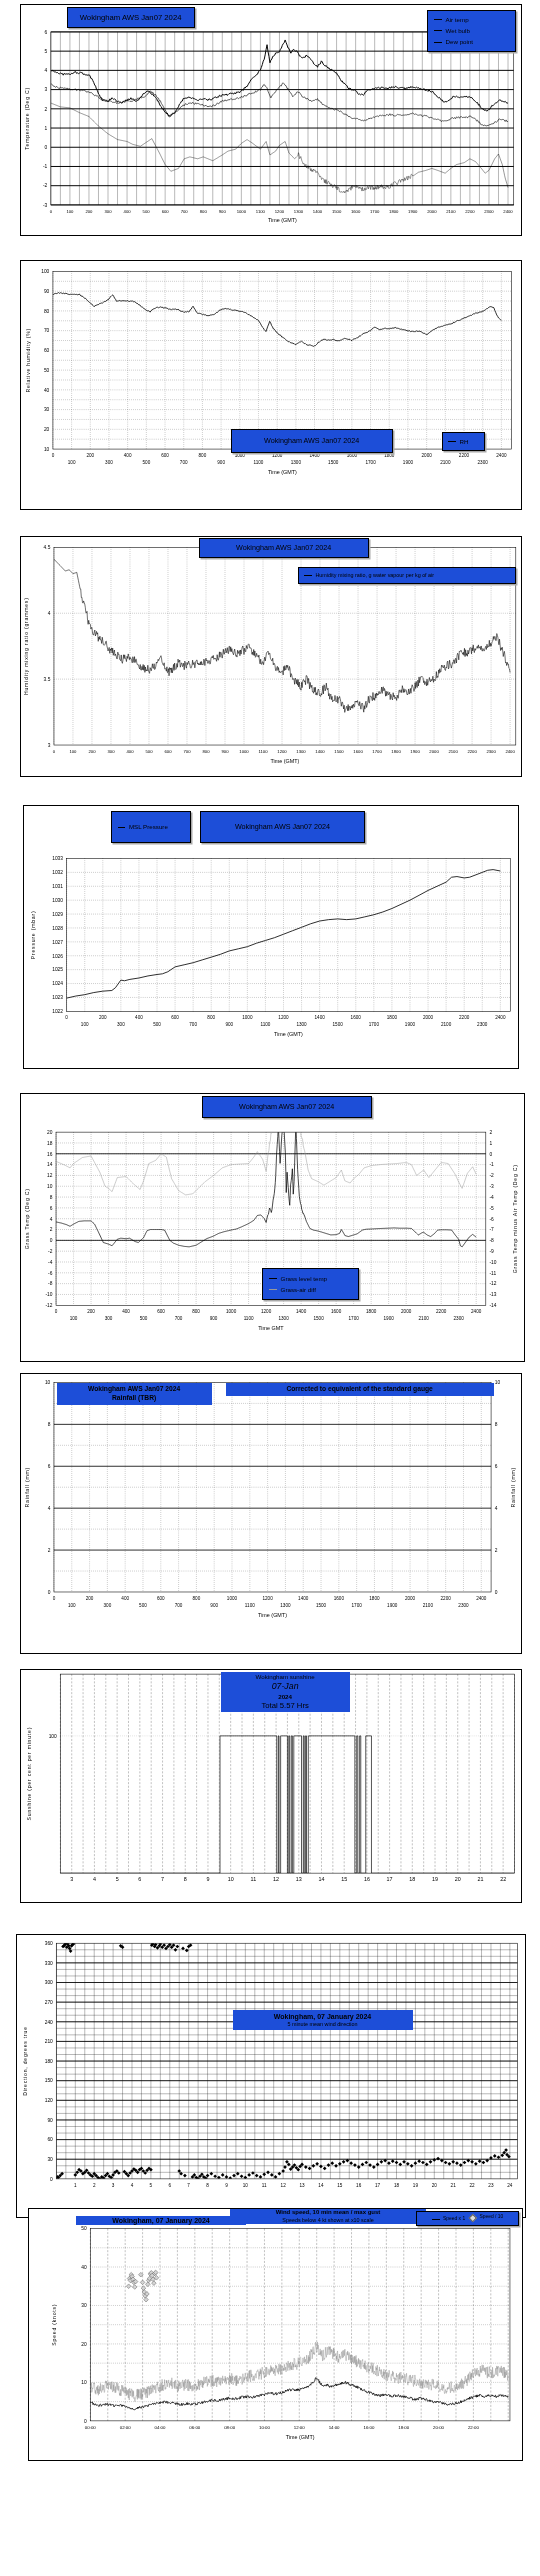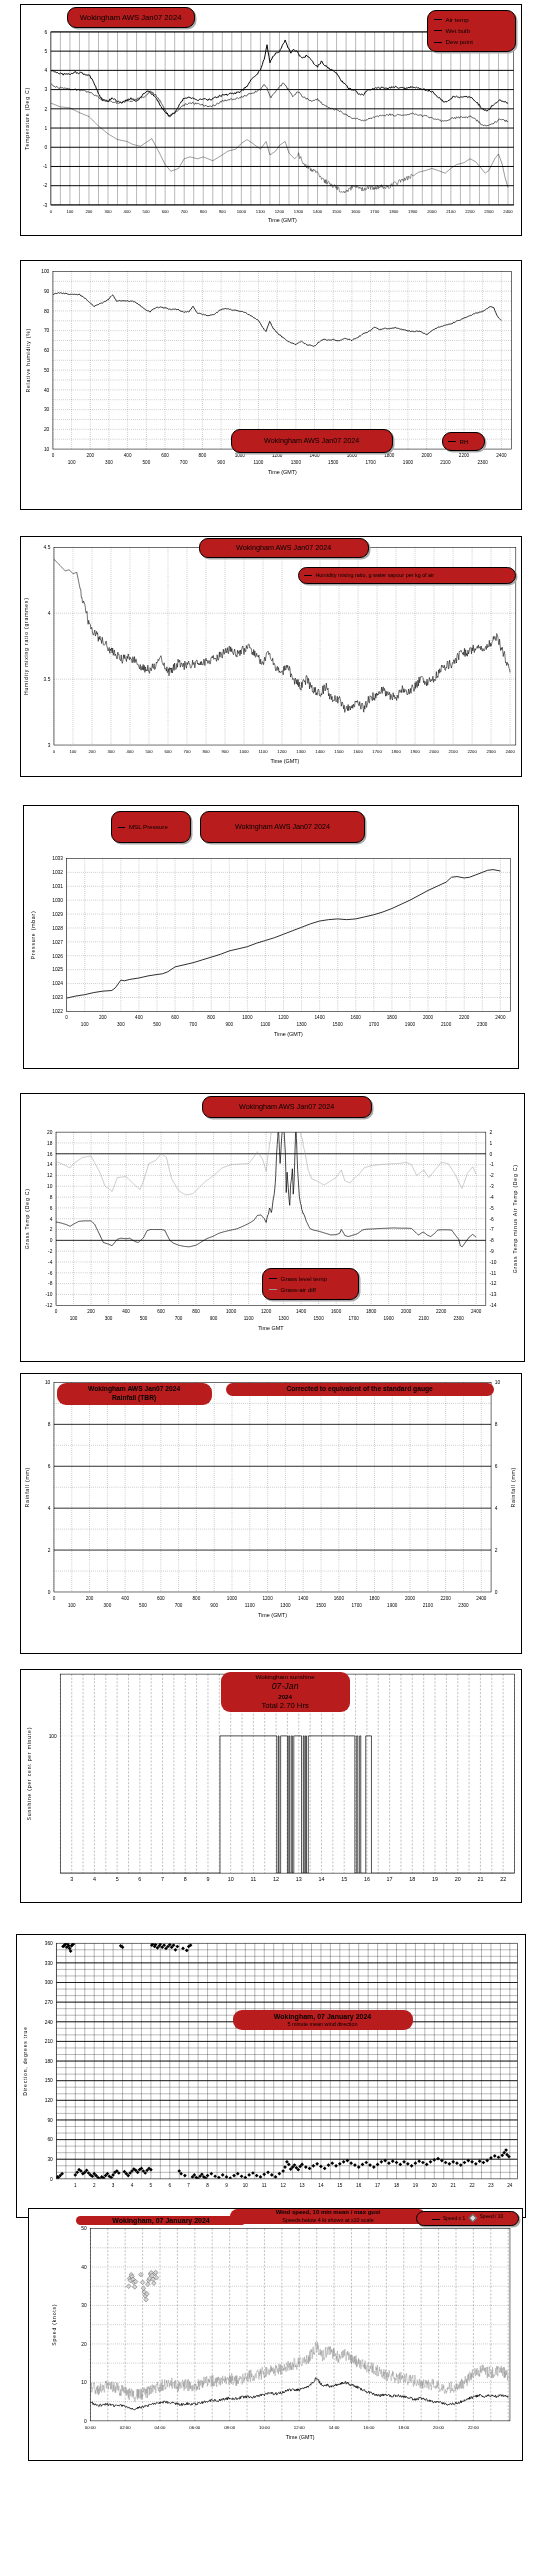--- a/index.html
+++ b/index.html
@@ -7,21 +7,21 @@
   .panel{position:absolute;background:#fff;border:0.5px solid #000;box-sizing:border-box;}
   .panel svg{position:absolute;left:0;top:0;}
   svg text{font-family:"Liberation Sans",sans-serif;fill:#000;}
   .pborder{fill:none;stroke:#000;stroke-width:1.1;}
   .g-thin{stroke:#000;stroke-width:0.55;}
   .g-med{stroke:#000;stroke-width:1.6;}
   .g-thick{stroke:#000;stroke-width:1.9;}
   .g-dot{stroke:#333;stroke-width:0.9;stroke-dasharray:1 3;}
   .g-dotg{stroke:#999;stroke-width:1;stroke-dasharray:1 3;}
   .g-dash{stroke:#555;stroke-width:0.7;stroke-dasharray:4 3;}
-  .cbox{position:absolute;background:#b91c1c;text-align:center;line-height:1.3;color:#000;box-sizing:border-box;border-radius:9px;}
+  .cbox{position:absolute;background:#1d4ed8;text-align:center;line-height:1.3;color:#000;box-sizing:border-box;}
   .cbox.framed{border:0.5px solid #000;box-shadow:1.5px 1.5px 0 #a9a9a9;}
   .lg-entry{display:flex;align-items:center;gap:3.6px;padding:1.5px 4.6px;text-align:left;}
   .lg-entry.inline{display:inline-flex;padding:1px 2.6px;}
   .sym-line{display:inline-block;width:7.7px;height:0;border-top:1px solid #000;flex:none;}
   .sym-diamond{display:inline-block;width:3.6px;height:3.6px;background:#ddd;border:0.5px solid #555;transform:rotate(45deg);flex:none;}
 </style>
 </head>
 <body>
 
 <div id="page">
@@ -713,21 +713,21 @@
         <text x="804.4749999999999" y="410" text-anchor="middle" font-size="10.5">19</text>
         <text x="848.625" y="410" text-anchor="middle" font-size="10.5">20</text>
         <text x="892.7750000000001" y="410" text-anchor="middle" font-size="10.5">21</text>
         <text x="936.925" y="410" text-anchor="middle" font-size="10.5">22</text>
         <text x="18" y="201.5" text-anchor="middle" font-size="10" letter-spacing="1.5" transform="rotate(-90 18 201.5)">Sunshine (per cent per minute)</text>
       </svg>
       <div class="cbox" style="left: 200px; top: 2.1px; width: 129px; padding: 1px 2.1px;">
         <div style="font-size: 6.2px;">Wokingham sunshine</div>
         <div style="font-size: 8.8px; font-style: italic;">07-Jan</div>
         <div style="font-size: 6.2px; font-weight: bold;">2024</div>
-        <div style="font-size: 7.7px;">Total 2.70 Hrs</div>
+        <div style="font-size: 7.7px;">Total 5.57 Hrs</div>
       </div>
     </section>
   <section class="panel" style="left: 15.5px; top: 1934px; width: 510px; height: 284px;">
       <svg width="510" height="284" viewBox="0 0 990 552">
         <defs>
           <clipPath id="cp7">
             <rect x="76" y="16" width="896" height="458"></rect>
           </clipPath>
         </defs>
         <line x1="76" y1="16" x2="76" y2="474" class="g-thin"></line>

